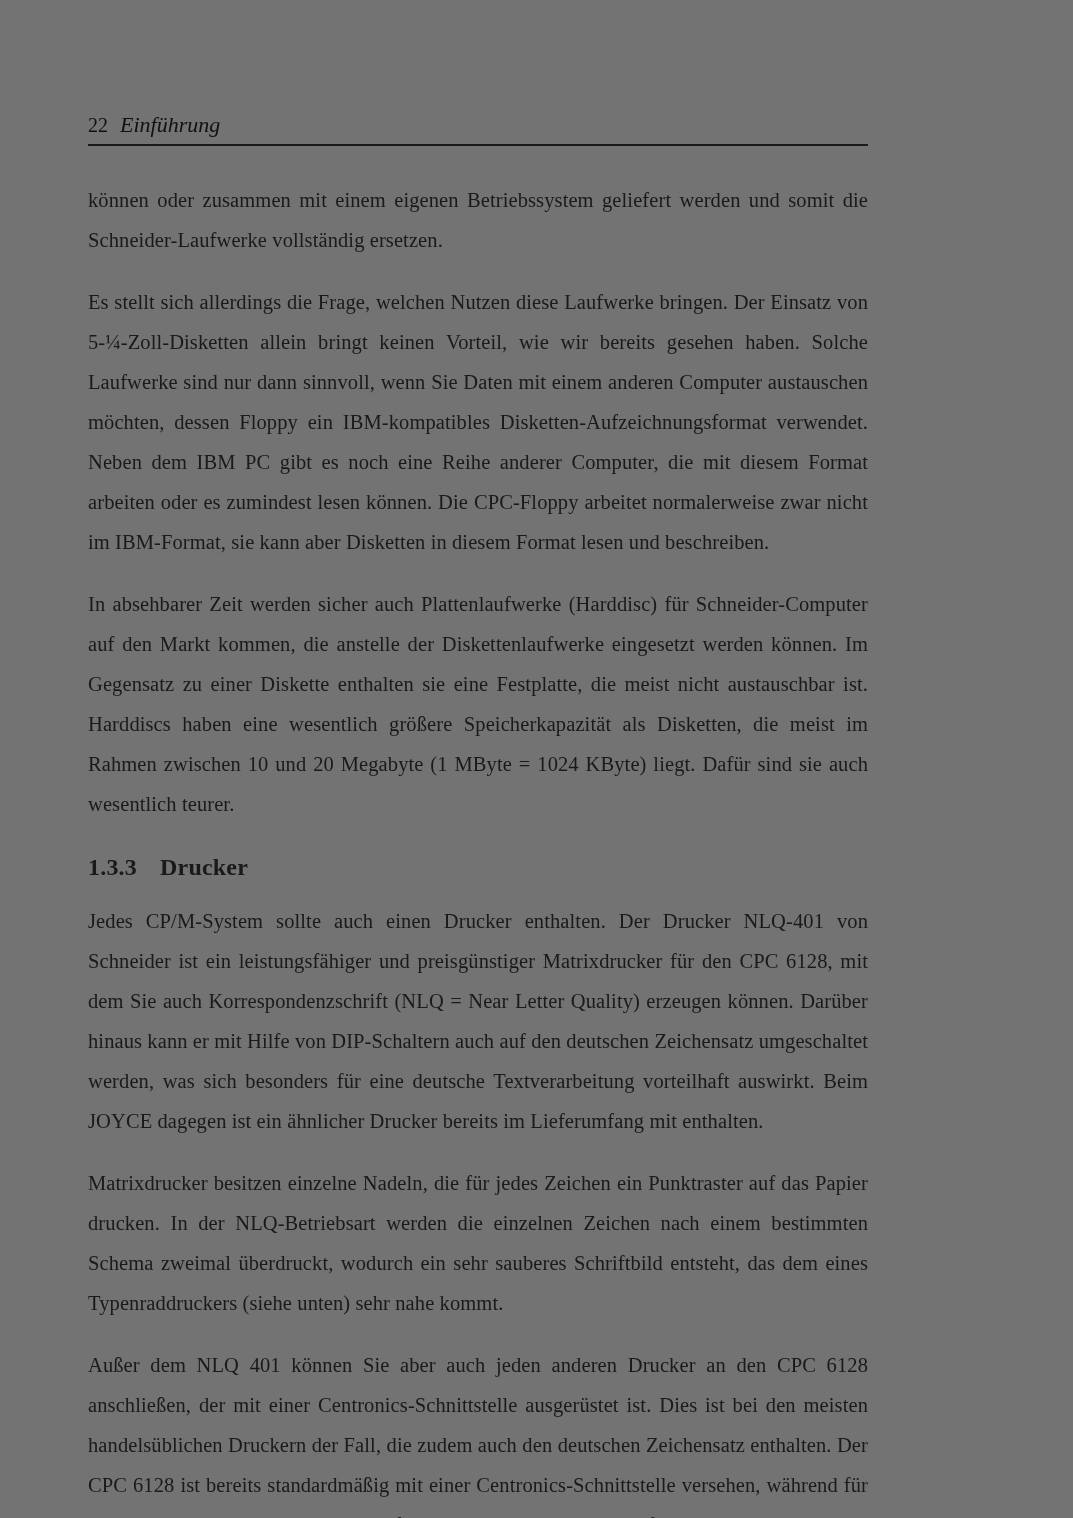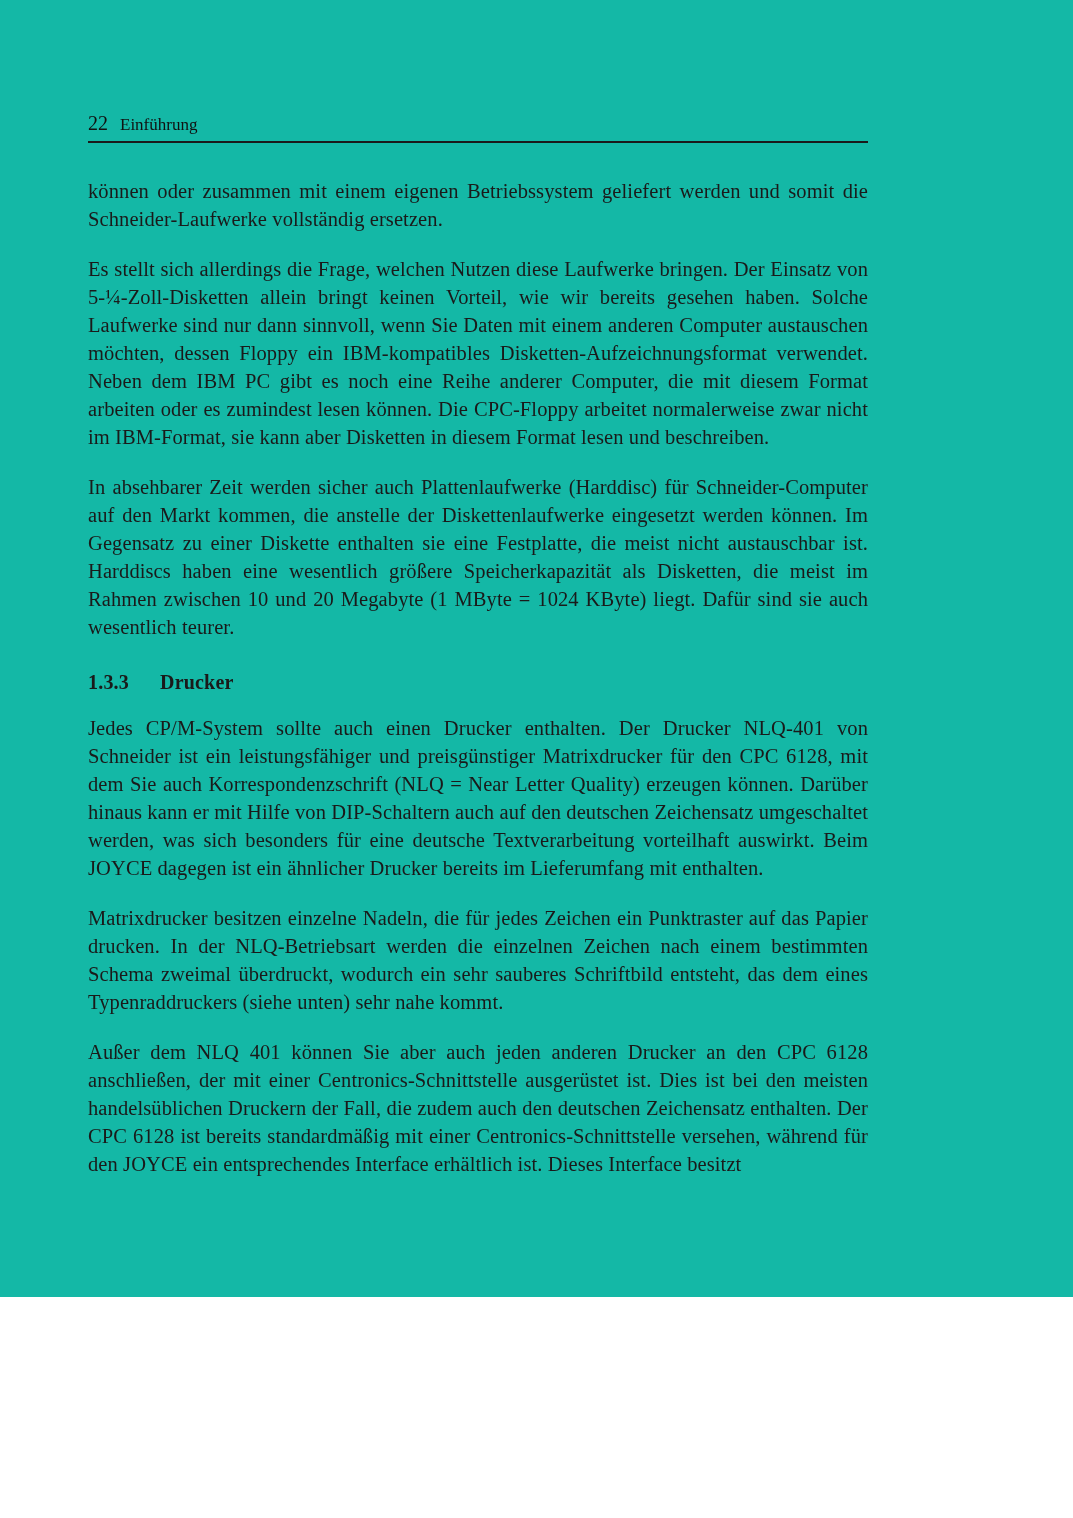--- a/index.html
+++ b/index.html
@@ -3,22 +3,22 @@
 <meta charset="utf-8">
 <style>
   html, body {
     margin: 0;
     padding: 0;
     background: #ffffff;
   }
   .page {
     position: relative;
     width: 1073px;
-    height: 1297px;
-    background: #14b8a6;
+    height: 1518px;
+    background: #737373;
     font-family: "Liberation Serif", serif;
     color: #1a1a1a;
     box-sizing: border-box;
     overflow: hidden;
   }
   .content {
     position: absolute;
     left: 88px;
     top: 112px;
     width: 780px;
@@ -28,48 +28,49 @@
     align-items: baseline;
     gap: 12px;
     font-size: 19px;
   }
   .page-number {
     font-family: "Liberation Serif", serif;
     font-size: 20px;
     color: #111;
   }
   .header-title {
-    font-size: 17px;
+    font-style: italic;
+    font-size: 22px;
     color: #111;
   }
   .header-rule {
     margin-top: 6px;
     border-bottom: 2px solid #1a1a1a;
     width: 100%;
   }
   .body-block {
     margin-top: 34px;
   }
   p.para {
     margin: 0 0 22px 0;
     font-size: 20.5px;
-    line-height: 28px;
+    line-height: 40px;
     text-align: justify;
     text-justify: inter-word;
     letter-spacing: 0.1px;
     hyphens: manual;
   }
   p.para:last-child {
     margin-bottom: 10px;
   }
   h3.section-heading {
     margin: 30px 0 20px 0;
     font-family: "Liberation Serif", serif;
     font-weight: bold;
-    font-size: 20px;
+    font-size: 24px;
     letter-spacing: 0.2px;
   }
   h3.section-heading .num {
     display: inline-block;
     min-width: 72px;
   }
 </style>
 </head>
 <body>
 

